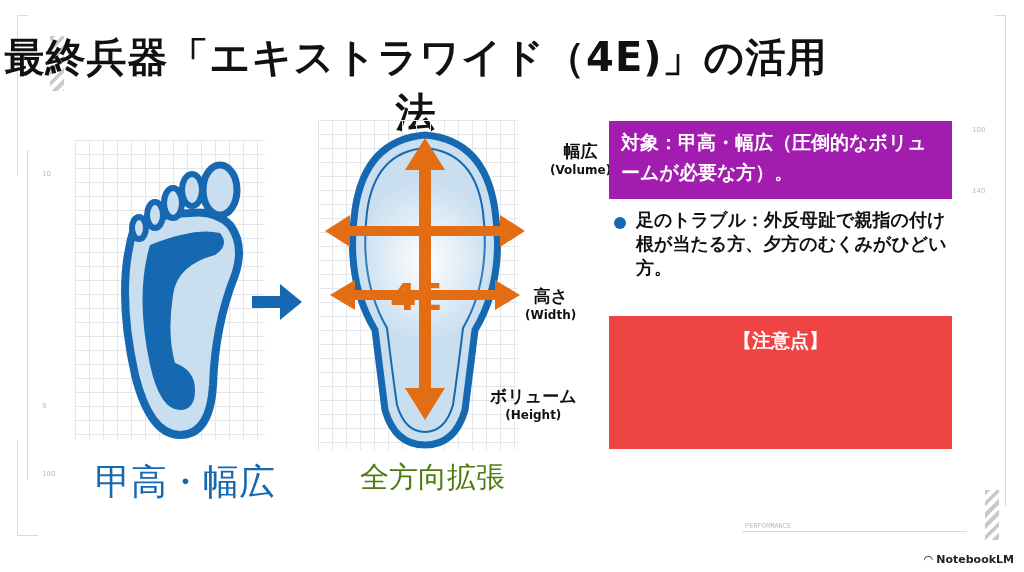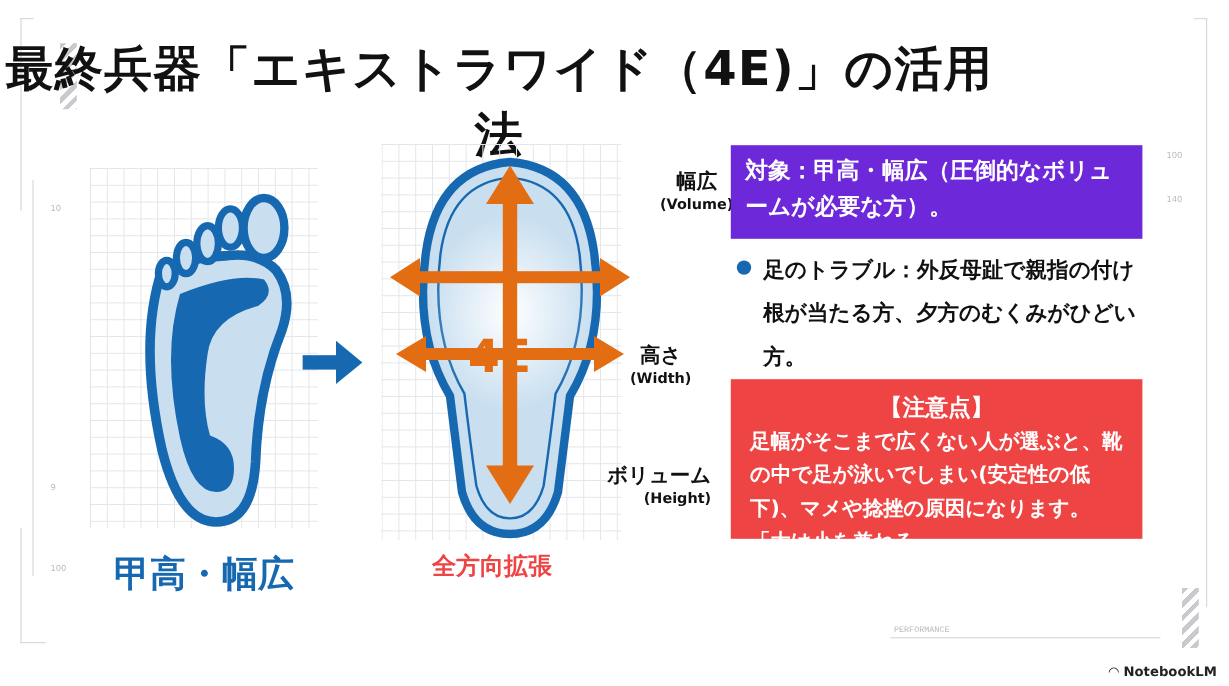--- a/index.html
+++ b/index.html
@@ -5,30 +5,30 @@
   html, body { margin:0; padding:0; }
   body { width:1024px; height:572px; background:#ffffff; position:relative; overflow:hidden;
          font-family:"DejaVu Sans", sans-serif; }
   .frame { position:absolute; border-color:#d8dadd; border-style:solid; }
   .title { position:absolute; left:0; top:30px; width:832px; text-align:center; font-size:40px;
            font-weight:bold; color:#111; letter-spacing:1px; }
   .grid { position:absolute; background-image:
             linear-gradient(#e3e6ea 1px, transparent 1px),
             linear-gradient(90deg, #e3e6ea 1px, transparent 1px);
           background-size:14px 14px; }
-  .label-blue { position:absolute; color:#1668b0; font-weight:bold; font-size:30px; }
-  .label-orange { position:absolute; color:#ef4444; font-weight:bold; font-size:20px; }
+  .label-blue { position:absolute; color:#1668b0; font-weight:normal; font-size:36px; }
+  .label-orange { position:absolute; color:#4d7c0f; font-weight:normal; font-size:29px; }
   .dir-label { position:absolute; font-weight:bold; color:#111; text-align:center; }
   .dir-label .jp { font-size:17px; display:block; }
   .dir-label .en { font-size:12px; display:block; }
-  .box-blue { position:absolute; left:609px; top:121px; width:343px; height:78px; background:#6d28d9;
+  .box-blue { position:absolute; left:609px; top:121px; width:343px; height:78px; background:#a21caf;
               color:#fff; font-weight:bold; font-size:19px; line-height:30px; padding:6px 12px;
               box-sizing:border-box; }
   .bullet { position:absolute; left:612px; top:208px; width:345px; font-weight:bold; font-size:18px;
-            line-height:36px; color:#111; padding-left:24px; box-sizing:border-box; }
+            line-height:24px; color:#111; padding-left:24px; box-sizing:border-box; }
   .bullet .dot { position:absolute; left:2px; top:9px; width:12px; height:12px; border-radius:50%; background:#1668b0; }
   .box-orange { position:absolute; left:609px; top:316px; width:343px; height:133px; background:#ef4444;
                 color:#fff; font-weight:bold; font-size:17px; line-height:28px; padding:10px 16px;
                 box-sizing:border-box; }
   .box-orange .head { text-align:center; font-size:19px; }
   .ticktext { position:absolute; font-size:7px; color:#bbb; }
   .brand { position:absolute; right:10px; bottom:6px; font-size:11px; color:#222; font-weight:bold; }
 </style>
 </head>
 <body>
@@ -36,21 +36,21 @@
 <div class="frame" style="left:17px;top:15px;width:10px;height:160px;border-width:1px 0 0 1px;"></div>
 <div class="frame" style="left:27px;top:150px;width:0;height:330px;border-width:0 0 0 1px;"></div>
 <div class="frame" style="left:17px;top:440px;width:20px;height:95px;border-width:0 0 1px 1px;"></div>
 <div style="position:absolute;left:50px;top:36px;width:14px;height:55px;background:repeating-linear-gradient(135deg,#c8cacd 0 4px,#fff 4px 8px);"></div>
 <div class="ticktext" style="left:42px;top:170px;">10</div>
 <div class="ticktext" style="left:42px;top:402px;">9</div>
 <div class="ticktext" style="left:42px;top:470px;">100</div>
 
 <div class="frame" style="left:995px;top:15px;width:10px;height:490px;border-width:1px 1px 0 0;"></div>
 <div class="ticktext" style="left:972px;top:126px;">100</div>
-<div class="ticktext" style="left:972px;top:162px;">140</div>
+<div class="ticktext" style="left:972px;top:187px;">140</div>
 <div style="position:absolute;left:985px;top:490px;width:14px;height:50px;background:repeating-linear-gradient(135deg,#c8cacd 0 4px,#fff 4px 8px);"></div>
 
 <div class="frame" style="left:742px;top:531px;width:225px;height:0;border-width:1px 0 0 0;"></div>
 <div class="ticktext" style="left:745px;top:522px;font-family:Liberation Mono, monospace;">PERFORMANCE</div>
 
 <div class="title">最終兵器「エキストラワイド（4E)」の活用法</div>
 
 <div class="grid" style="left:75px;top:140px;width:190px;height:300px;"></div>
 <svg style="position:absolute;left:95px;top:135px;" width="160" height="310" viewBox="0 0 160 310">
   <path d="M40 90 Q20 150 40 240 Q55 300 85 300 Q115 300 118 250 Q120 190 140 140 Q150 110 135 90 Q120 75 95 78 Q60 80 40 90Z" fill="#c9dff0" stroke="#1668b0" stroke-width="8"></path>
@@ -93,31 +93,30 @@
 </svg>
 <div style="position:absolute;left:390px;top:275px;font-size:38px;font-weight:bold;color:#e36d13;">4E</div>
 <div class="dir-label" style="left:510px;top:140px;margin-left:40px;">
   <span class="jp">幅広</span>
   <span class="en">(Volume)</span>
 </div>
 <div class="dir-label" style="left:525px;top:285px;text-align:center;">
   <span class="jp">高さ</span>
   <span class="en">(Width)</span>
 </div>
-<div class="dir-label" style="left:506px;top:385px;text-align:right;">
+<div class="dir-label" style="left:490px;top:385px;">
   <span class="jp">ボリューム</span>
   <span class="en">(Height)</span>
 </div>
 <div class="label-orange" style="left:360px;top:458px;">全方向拡張</div>
 
 <div class="box-blue">対象：甲高・幅広（圧倒的なボリュームが必要な方）。</div>
 <div class="bullet">
   <span class="dot"></span>
   <span>足のトラブル：外反母趾で親指の付け根が当たる方、夕方のむくみがひどい方。</span>
 </div>
 <div class="box-orange">
   <div class="head">【注意点】</div>
-  <div>足幅がそこまで広くない人が選ぶと、靴の中で足が泳いでしまい(安定性の低下)、マメや捻挫の原因になります。「大は小を兼ねる」</div>
 </div>
 
 <div class="brand">
   <span>◠ </span><span>NotebookLM</span>
 </div>
 
 </body></html>

